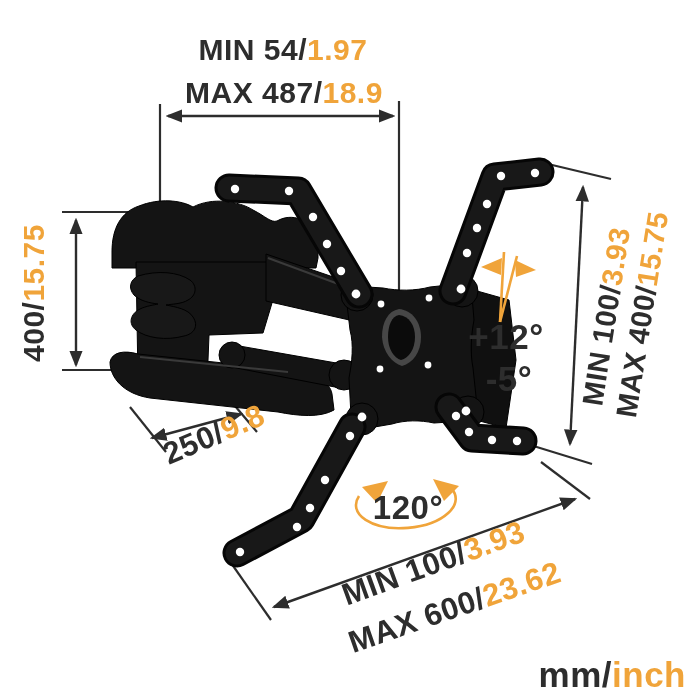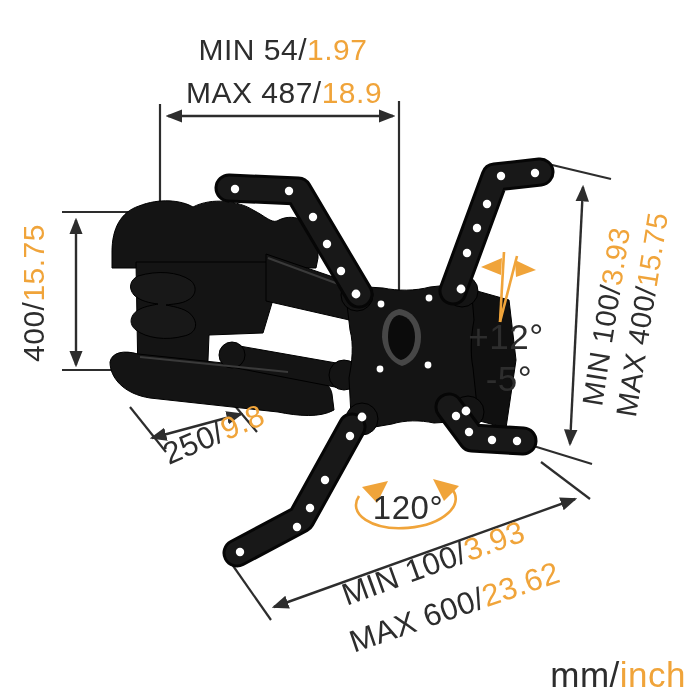--- a/index.html
+++ b/index.html
@@ -1,16 +1,16 @@
 <!DOCTYPE html>
 <html><head>
 <meta charset="utf-8">
 <style>
   html,body{margin:0;padding:0;background:#ffffff;width:700px;height:700px;overflow:hidden;}
-  .stage{width:700px;height:700px;position:relative;background:#fff;}
+  .stage{width:700px;height:700px;position:relative;background:#fff;font-weight:bold;}
   svg{display:block;}
   text{font-family:"Liberation Sans",sans-serif;fill:#2D2D2D;letter-spacing:.5px;}
   .accent{fill:#F0A43A;}
   .dimline{stroke:#2D2D2D;stroke-width:2.4;fill:none;}
   .tick{stroke:#2D2D2D;stroke-width:2.2;fill:none;}
   .orangeline{stroke:#F0A43A;stroke-width:2.6;fill:none;}
   .orangefill{fill:#F0A43A;stroke:none;}
   .blk{fill:#141414;stroke:#000;stroke-width:1;}
   .blk2{fill:#181818;stroke:#000;stroke-width:1;}
   .hole{fill:#ffffff;stroke:none;}

